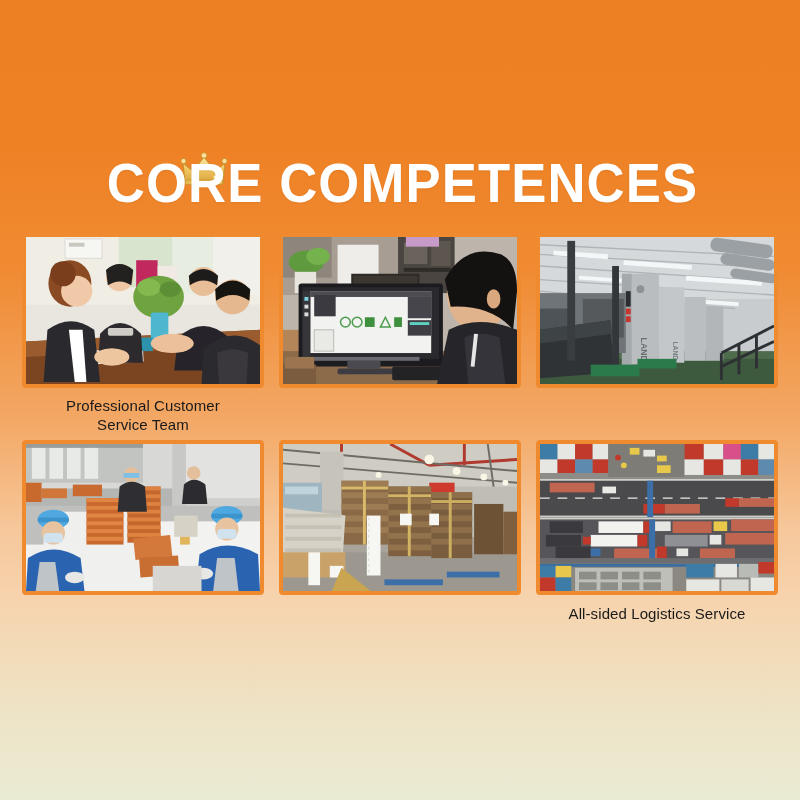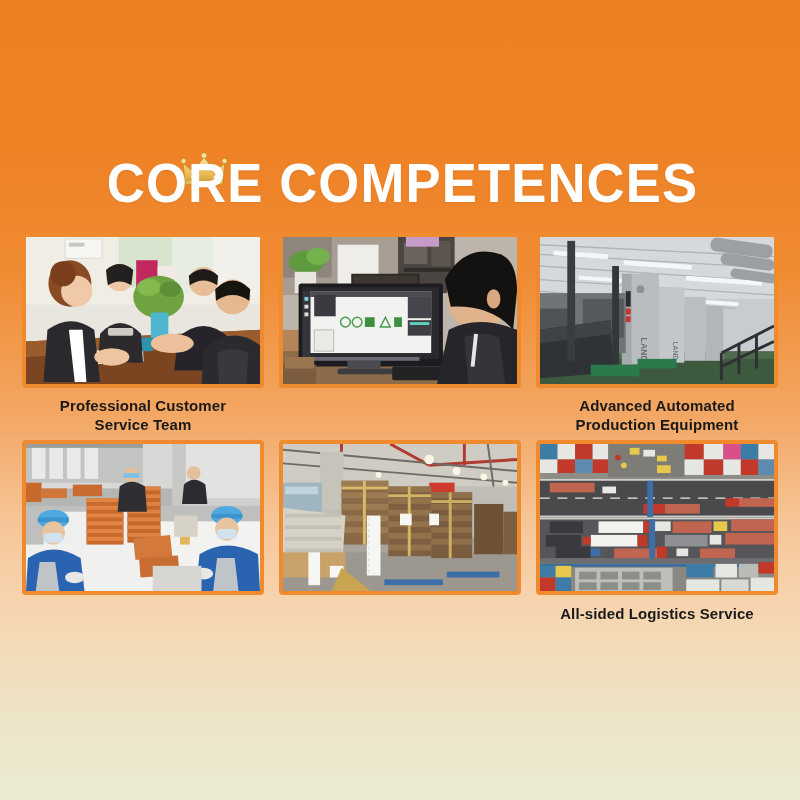--- a/index.html
+++ b/index.html
@@ -90,21 +90,21 @@
     position: relative;
     background: #cfcfcf;
   }
   .card-photo svg { display: block; width: 100%; height: 100%; }
 
   .card-caption {
     margin: 8px 0 0 0;
     text-align: center;
     color: #1A1A1A;
     font-family: "Liberation Sans", sans-serif;
-    font-weight: 700;
+    font-weight: 400;
     font-size: 15px;
     line-height: 19px;
     letter-spacing: 0.1px;
     white-space: pre-line;
   }
   .row2 .card-caption { margin-top: 9px; }
 </style>
 </head>
 <body>
 
@@ -292,22 +292,20 @@
             <path d="M186 120 L240 92"></path>
             <path d="M186 120 L186 148"></path>
             <path d="M204 110 L204 142"></path>
             <path d="M222 102 L222 136"></path>
             <path d="M186 134 L240 108"></path>
           </g>
           <rect x="52" y="132" width="50" height="12" fill="#2B7A4B"></rect>
           <rect x="100" y="126" width="40" height="10" fill="#2B7A4B"></rect>
         </svg>
       </div>
-      <div class="card-caption">Advanced Automated
-Production Equipment</div>
     </div>
 
     <div class="card row2">
       <div class="card-photo">
         <svg viewBox="0 0 240 152" preserveAspectRatio="none" xmlns="http://www.w3.org/2000/svg">
           <rect width="240" height="152" fill="#CFCFCD"></rect>
           <rect x="0" y="0" width="240" height="56" fill="#D8D8D6"></rect>
           <rect x="0" y="0" width="120" height="40" fill="#C2C4C2"></rect>
           <g fill="#E8EAE8">
             <rect x="6" y="2" width="14" height="34"></rect>

